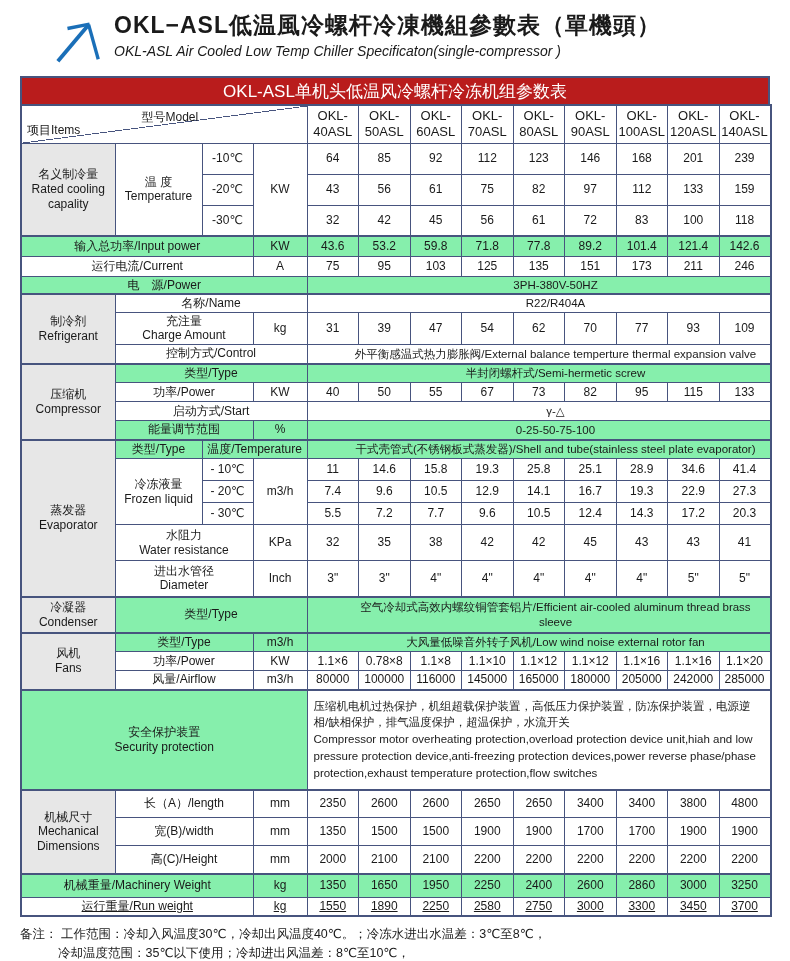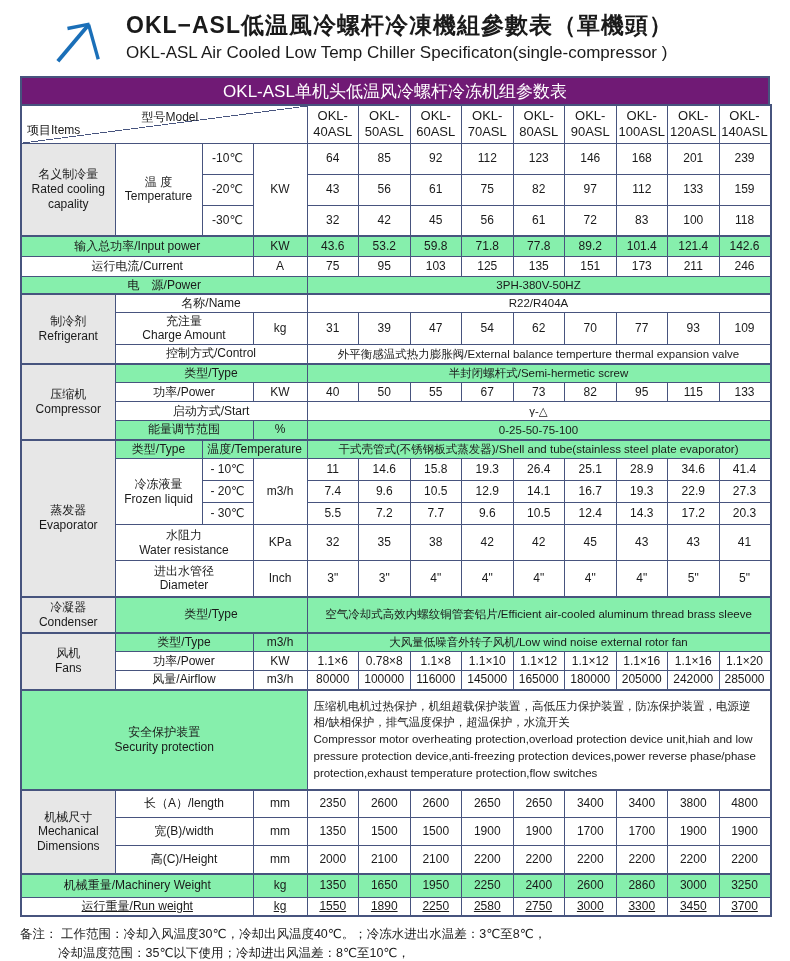--- a/index.html
+++ b/index.html
@@ -5,24 +5,24 @@
   * { box-sizing: border-box; }
   html,body { margin:0; padding:0; background:#ffffff; }
   body {
     width:790px;
     font-family:"Liberation Sans","DejaVu Sans",sans-serif;
     color:#1a1a1a;
   }
   .page { padding:6px 20px 10px 20px; }
 
   
-  .doc-header { display:flex; align-items:flex-start; gap:22px; margin:4px 0 10px 34px; }
+  .doc-header { display:flex; align-items:flex-start; gap:10px; margin:4px 0 10px 34px; }
   .logo { flex:0 0 auto; margin-top:6px; }
   .title-zh { font-size:23px; font-weight:bold; letter-spacing:1px; white-space:nowrap; }
-  .title-en { font-size:17px; font-weight:500; margin-top:2px; white-space:nowrap; }
+  .title-en { font-size:14px; font-weight:500; margin-top:2px; white-space:nowrap;font-style:italic; }
 
   
   .table-wrap { width:750px; }
   .blue-bar {
     width:750px; height:28px; line-height:28px;
     text-align:center; color:#ffffff; font-size:17px;
     border:2px solid #47547e; border-bottom:none;
   }
 
   
@@ -30,21 +30,21 @@
   td {
     border:1px solid #47547e;
     font-size:12px; text-align:center; vertical-align:middle;
     padding:1px 1px; white-space:pre-line; line-height:1.22;
     overflow:hidden;
   }
   table { border:2px solid #47547e; }
   tr.section-top td { border-top-width:2px; }
   td.shaded { background:#86efac; }
   td.grp   { background:#e7e7e7;margin-left:40px; }
-  td.val   { font-size:11.5px; }
+  td.val   { font-size:11.5px;padding-left:35px; }
   td.val.left { text-align:left; padding:3px 6px; line-height:1.45; }
   td.model { font-size:13px;margin-top:16px; }
   td.unit  { font-size:12px; }
 
   
   td.corner {
     position:relative; padding:0;
     background:
       linear-gradient(to bottom right,
         rgba(0,0,0,0) 49.5%, #47547e 49.5%, #47547e 50.7%, rgba(0,0,0,0) 50.7%);
@@ -85,21 +85,21 @@
       <path d="M36 9 L46 45" stroke="#1a6fb8" stroke-width="3.5" fill="none"></path>
       <path d="M14 13 L37 8.5" stroke="#1a6fb8" stroke-width="3.5" fill="none"></path>
     </svg>
     <div>
       <div class="title-zh">OKL−ASL低温風冷螺杆冷凍機組參數表（單機頭）</div>
       <div class="title-en">OKL-ASL Air Cooled Low Temp Chiller Specificaton(single-compressor )</div>
     </div>
   </div>
 
   <div class="table-wrap">
-    <div class="blue-bar" style="background:#701a75;">OKL-ASL单机头低温风冷螺杆冷冻机组参数表</div>
+    <div class="blue-bar" style="background:#b91c1c;">OKL-ASL单机头低温风冷螺杆冷冻机组参数表</div>
     <table id="spec-table">
       <colgroup>
         <col style="width:94px">
           <col style="width:87px">
           <col style="width:51px">
           <col style="width:54px">
         <col style="width:51.5px">
           <col style="width:51.5px">
           <col style="width:51.5px">
         <col style="width:51.5px">
@@ -264,21 +264,21 @@
           </tr>
           <tr>
             <td rowspan="3" class="lbl">冷冻液量
 Frozen liquid</td>
             <td class="tmp">- 10℃</td>
             <td rowspan="3" class="unit">m3/h</td>
             <td class="data">11</td>
             <td class="data">14.6</td>
             <td class="data">15.8</td>
             <td class="data">19.3</td>
-            <td class="data">26.4</td>
+            <td class="data">25.8</td>
             <td class="data">25.1</td>
             <td class="data">28.9</td>
             <td class="data">34.6</td>
             <td class="data">41.4</td>
           </tr>
           <tr>
             <td class="tmp">- 20℃</td>
             <td class="data">7.4</td>
             <td class="data">9.6</td>
             <td class="data">10.5</td>

